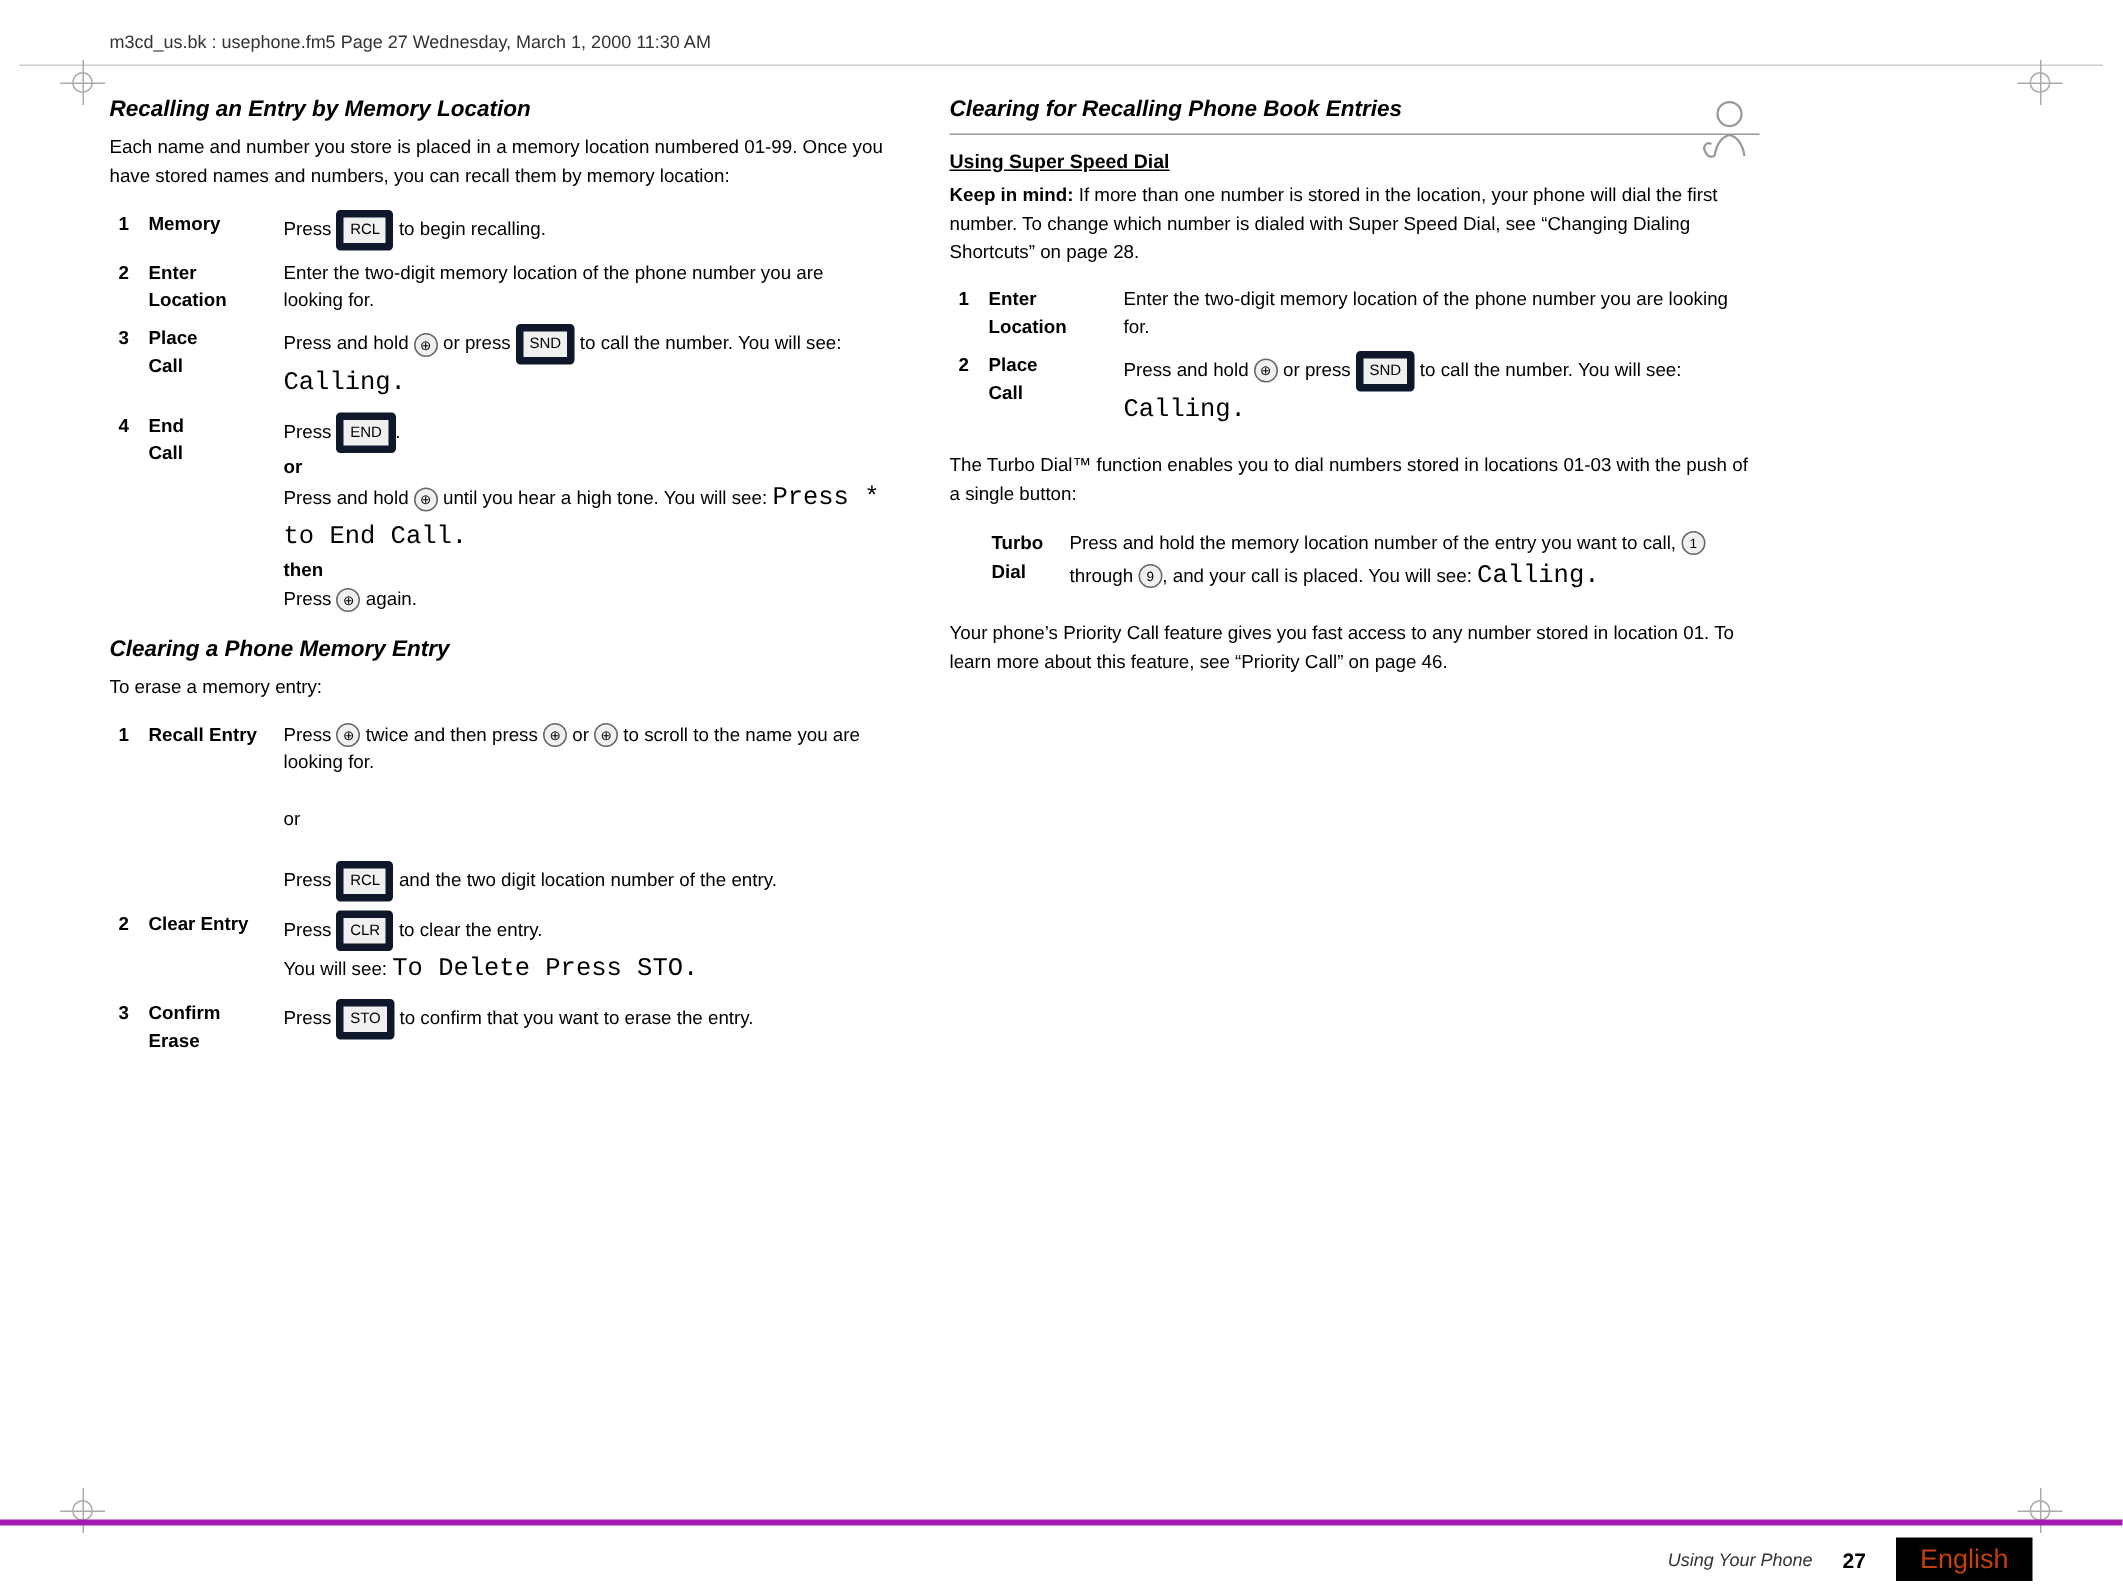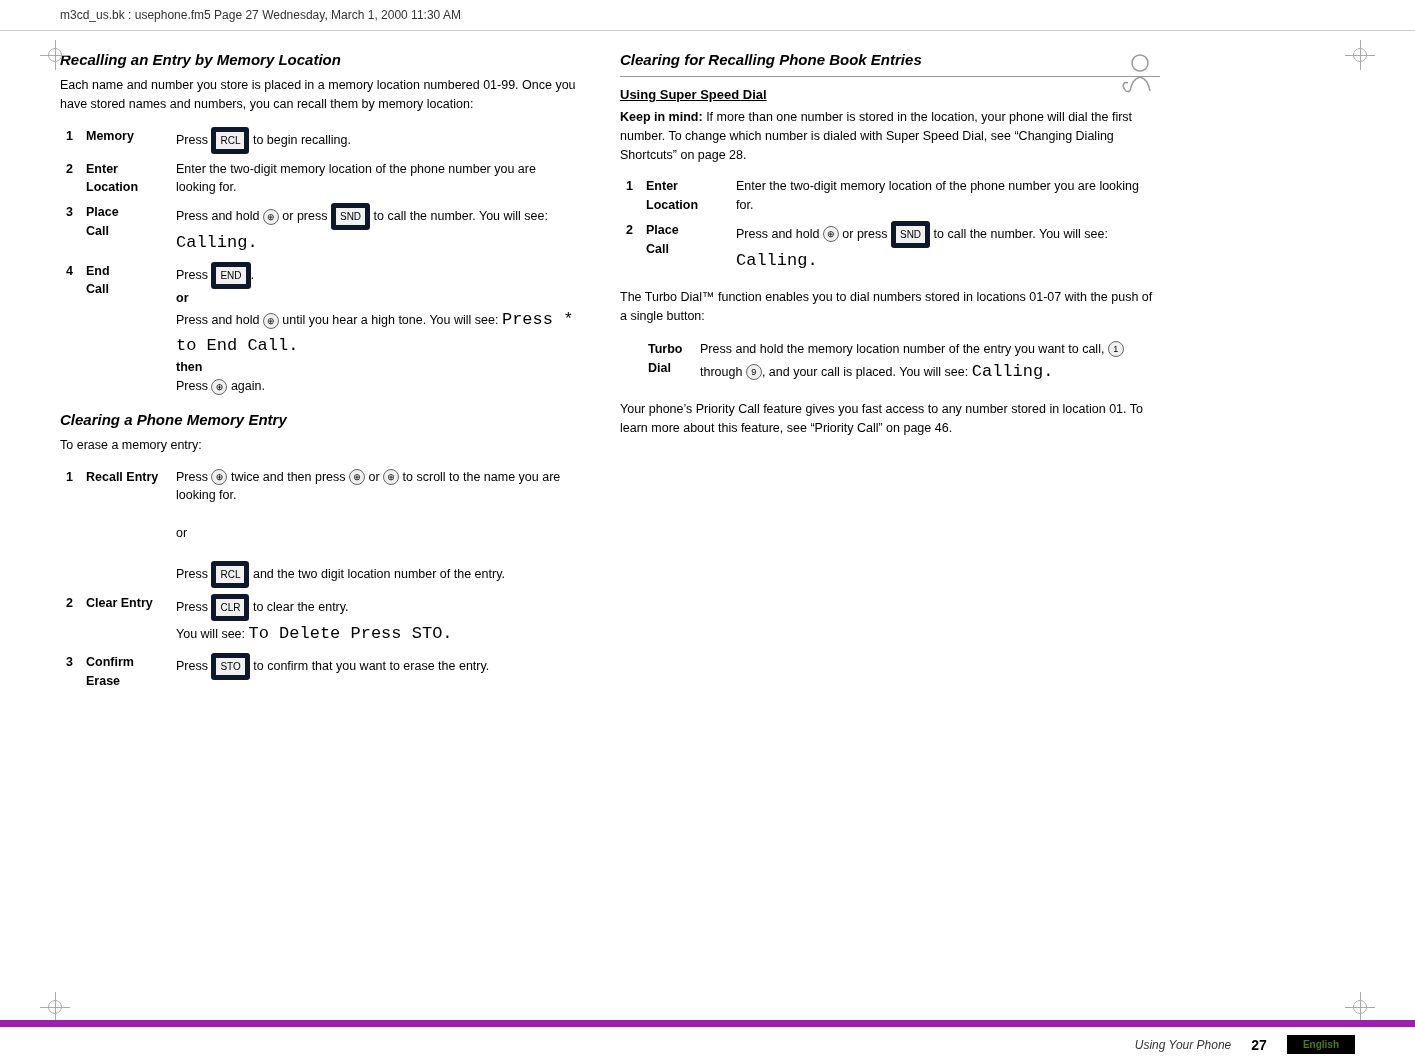--- a/index.html
+++ b/index.html
@@ -11,21 +11,21 @@
       width: 1415px;
       min-height: 1062px;
       position: relative;
     }
 
     .page-container {
       width: 1415px;
       min-height: 1062px;
       background: #fff;
       position: relative;
-      padding: 0;
+      padding: 13px;
     }
 
     
     .header-bar {
       border-bottom: 1px solid #ccc;
       padding: 8px 60px;
       font-size: 12px;
       color: #333;
     }
 
@@ -167,41 +167,41 @@
     
     .footer-bar {
       position: absolute;
       bottom: 0;
       left: 0;
       right: 0;
       display: flex;
       justify-content: flex-end;
       align-items: center;
       padding: 8px 60px;
-      border-top: 7px solid #a21caf;
+      border-top: 4px solid #a21caf;
     }
 
     .footer-text {
       font-size: 12px;
       color: #333;
       margin-right: 20px;
       font-style: italic;
     }
 
     .footer-page {
       font-size: 14px;
       font-weight: bold;
       margin-right: 20px;
     }
 
     .footer-lang {
-      font-size: 10px;
-      font-weight: bold;
+      font-size: 18px;
+      font-weight: normal;
       background: #000;
-      color: #4d7c0f;
+      color: #c2410c;
       padding: 4px 16px;
     }
 
     
     .turbo-table {
       margin: 8px 0 12px 20px;
     }
 
     .turbo-table td {
       vertical-align: top;
@@ -365,21 +365,21 @@
               <td class="step-desc">
                 Press and hold <span class="btn-round">⊕</span> or press <span class="btn-icon">SND</span> to call the number. You will see: <span class="mono">Calling.</span>
               </td>
             </tr>
           </tbody>
         </table>
       </div>
 
       <div>
 
-        <p class="body-text">The Turbo Dial™ function enables you to dial numbers stored in locations 01-07 with the push of a single button:</p>
+        <p class="body-text">The Turbo Dial™ function enables you to dial numbers stored in locations 01-03 with the push of a single button:</p>
 
         <table class="turbo-table">
           <tbody>
             <tr>
               <td class="turbo-label">
                 <span>Turbo</span><br>
                 <span>Dial</span>
               </td>
               <td>
                 Press and hold the memory location number of the entry you want to call, 

